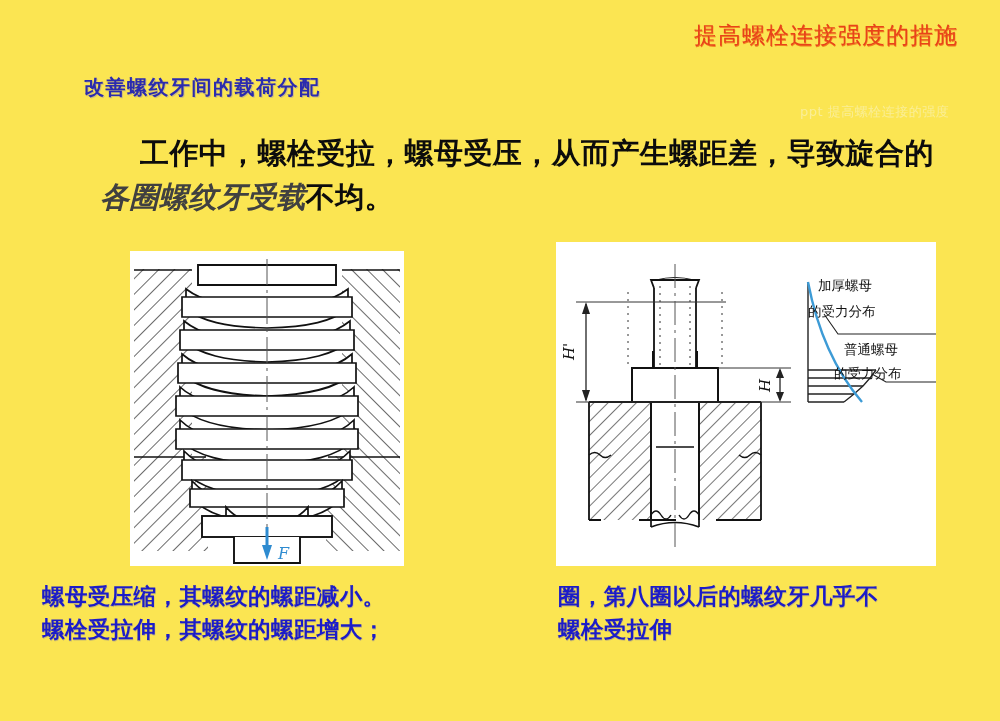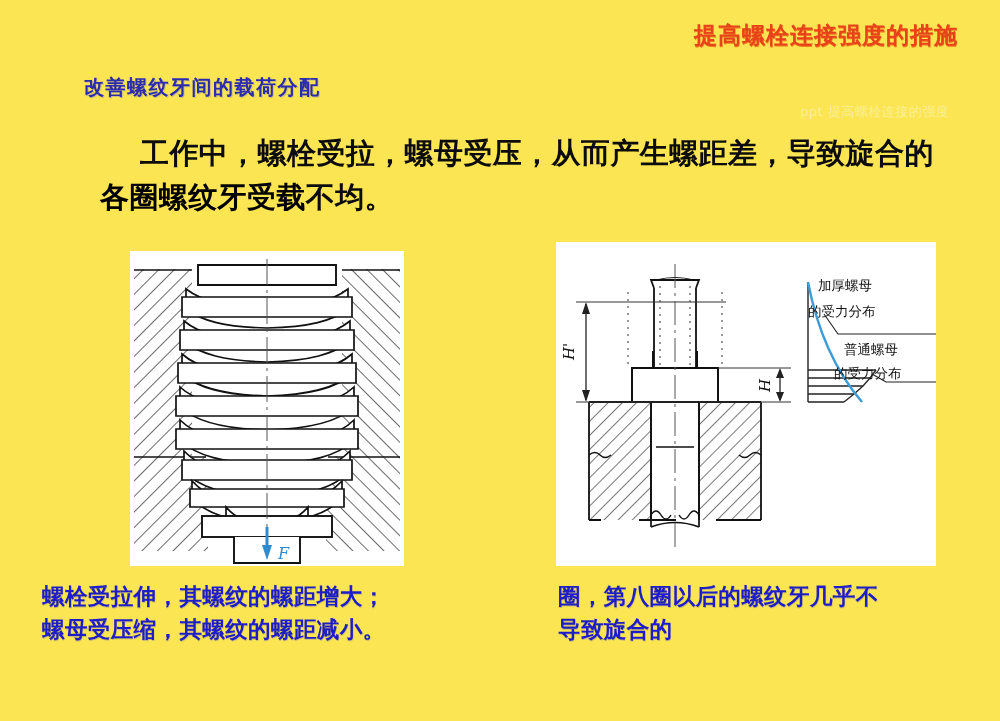--- a/index.html
+++ b/index.html
@@ -22,21 +22,21 @@
     height: 721px;
     background: #FBE552;
   }
 
   
   .header-title {
     position: absolute;
     right: 42px;
     top: 20px;
     font-size: 23px;
-    font-weight: bold;
+    font-weight: normal;
     color: #E8421A;
     letter-spacing: 1px;
     white-space: nowrap;
     text-shadow: 0.5px 0.5px 0 #F08020;
   }
 
   
   .section-heading {
     position: absolute;
     left: 84px;
@@ -68,21 +68,22 @@
     top: 131px;
     width: 880px;
     font-size: 29px;
     font-weight: bold;
     color: #0C0C0C;
     line-height: 1.52;
     letter-spacing: 0.4px;
   }
   .body-text .indent { display: inline-block; width: 40px; }
   .hl-red {
-    color: #000000;
+    color: #404040;
+    font-style: italic;
   }
 
   
   .figure {
     position: absolute;
     background: #FFFFFF;
     overflow: hidden;
   }
   #figure-left  { left: 130px; top: 251px; width: 274px; height: 315px; }
   #figure-right { left: 556px; top: 242px; width: 380px; height: 324px; }
@@ -299,22 +300,22 @@
         <text x="252" y="74">的受力分布</text>
       </g>
       <g font-family="'DejaVu Sans','Liberation Sans',sans-serif" font-size="13.5" fill="#111">
         <text x="288" y="112">普通螺母</text>
         <text x="278" y="136">的受力分布</text>
       </g>
     </svg>
   </div>
 
   <div class="caption" id="caption-left">
+    <div>螺母受压缩，其螺纹的螺距减小。</div>
     <div>螺栓受拉伸，其螺纹的螺距增大；</div>
-    <div>螺母受压缩，其螺纹的螺距减小。</div>
   </div>
 
   <div class="caption" id="caption-right">
     <div>圈，第八圈以后的螺纹牙几乎不</div>
-    <div>导致旋合的</div>
+    <div>螺栓受拉伸</div>
   </div>
 
 </div>
 
 </body></html>

